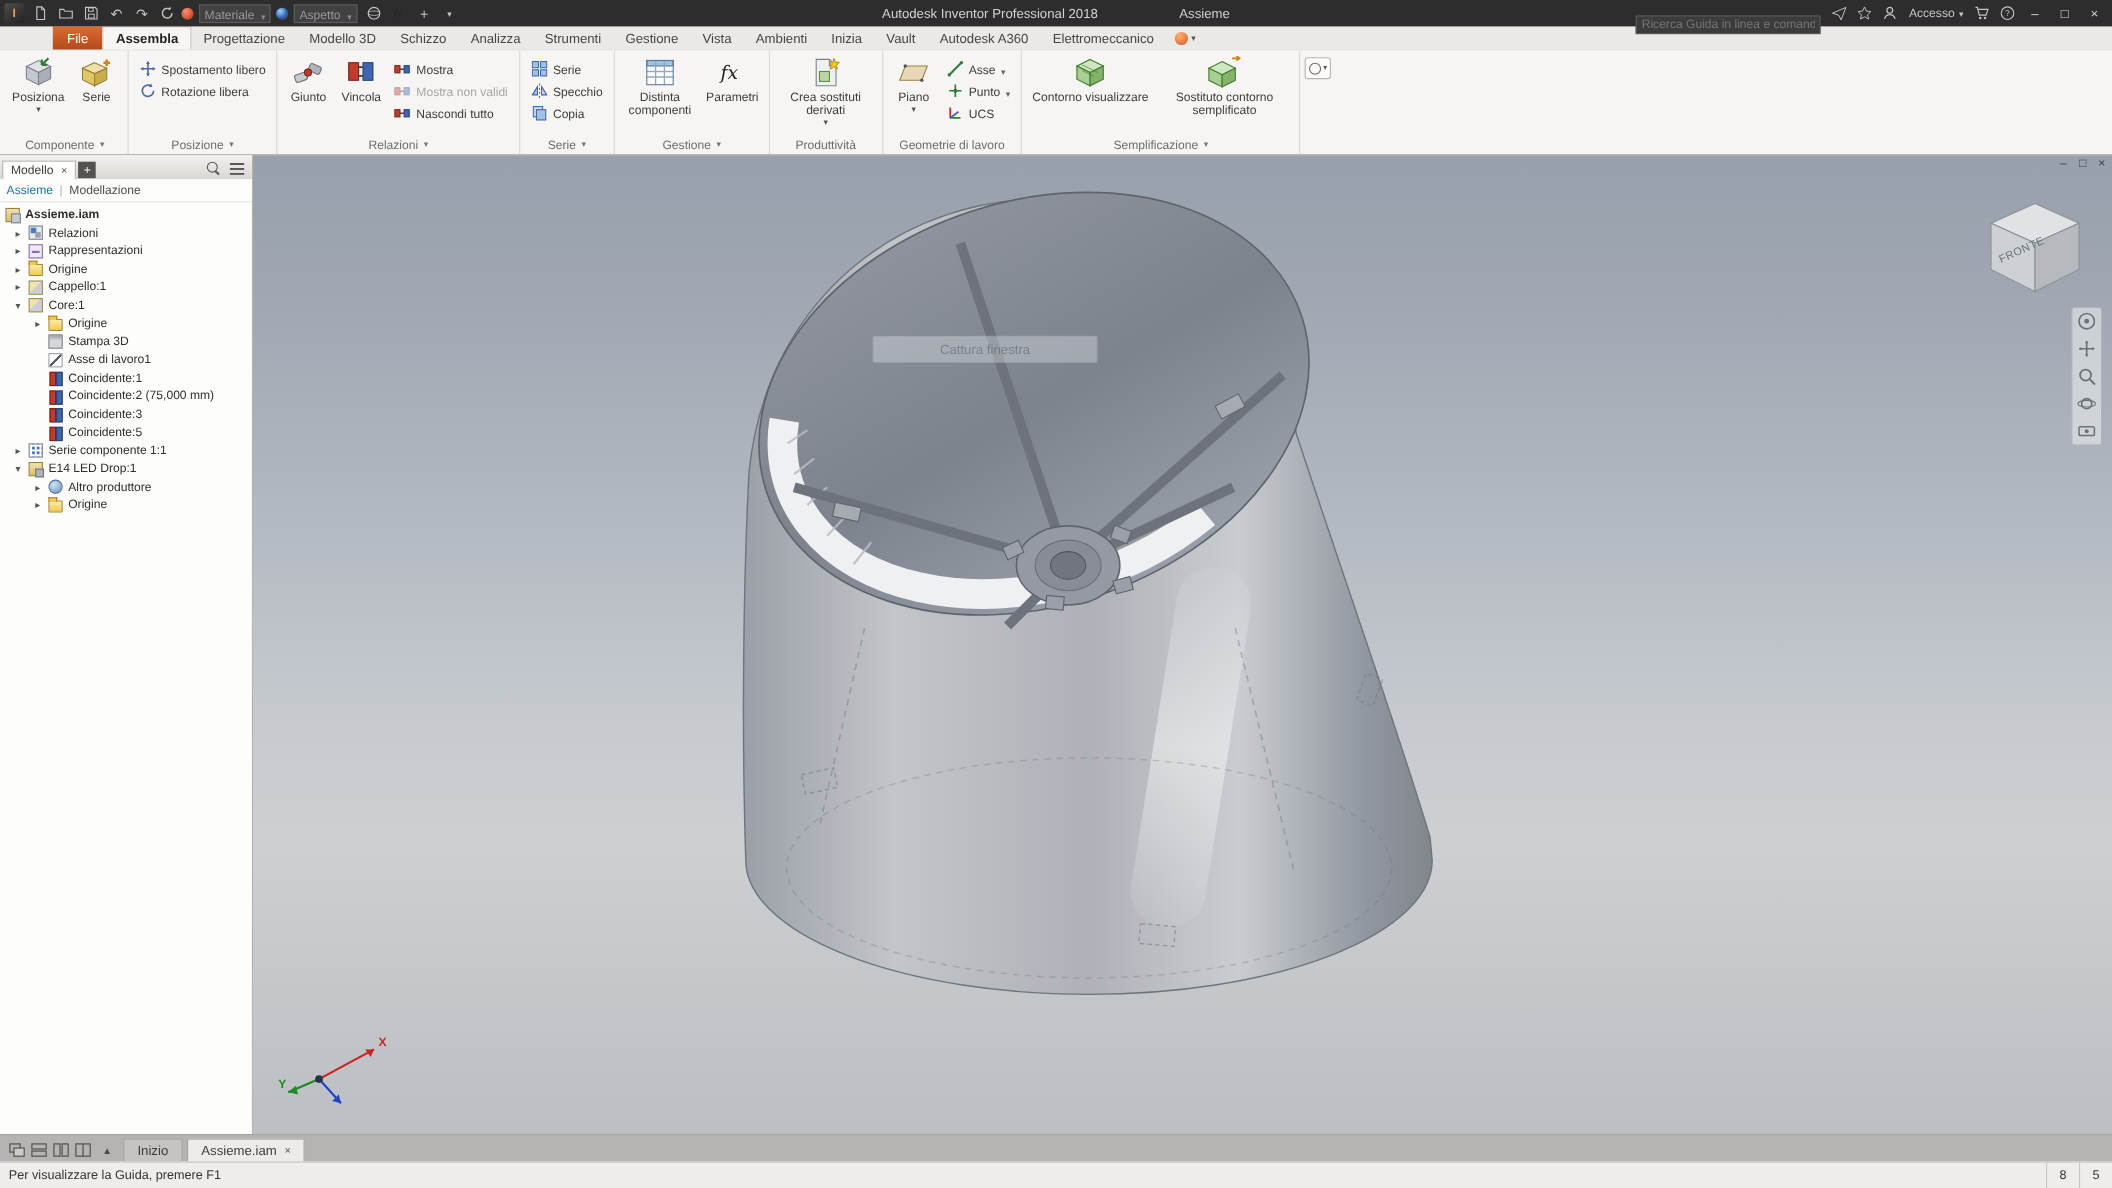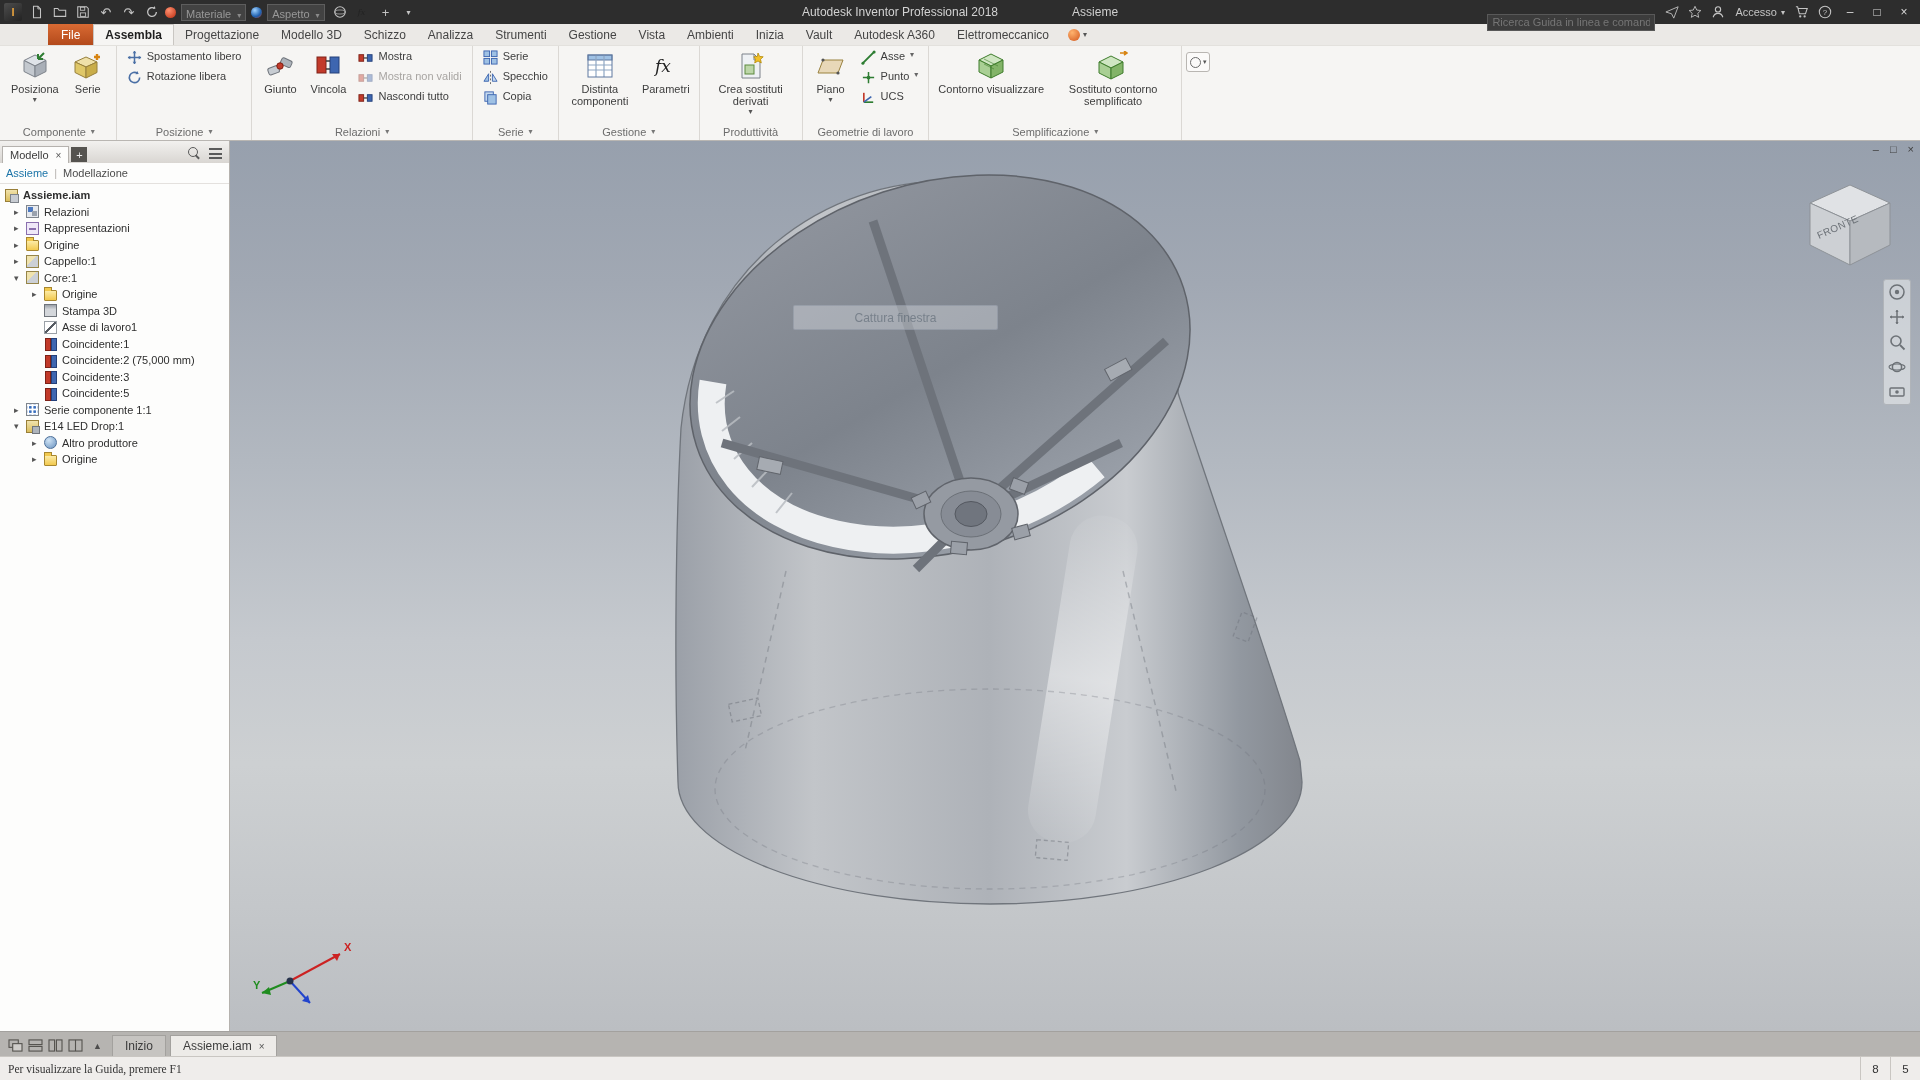--- a/index.html
+++ b/index.html
@@ -43,21 +43,21 @@
 .ribbon{height:95px;background:#f6f5f3;border-bottom:1px solid #b9b6b2;display:flex;align-items:stretch;padding-left:2px;position:relative;z-index:20;}
 .rgroup{display:flex;flex-direction:column;border-right:1px solid #dbd8d4;padding:2px 5px 0;}
 .rbody{flex:1;display:flex;align-items:flex-start;gap:2px;}
 .rlabel{height:17px;display:flex;align-items:center;justify-content:center;gap:5px;color:#6c6c6c;font-size:11px;white-space:nowrap;}
 .rlabel .car{font-size:8px;color:#777;}
 .bb{display:flex;flex-direction:column;align-items:center;min-width:46px;max-width:134px;padding:3px 4px 0;text-align:center;border-radius:2px;}
 .bb .ic32{width:30px;height:30px;flex:none;}
 .bb-lb{font-size:11px;line-height:12px;color:#3d3d3d;margin-top:2px;white-space:normal;}
 .bb-ar{font-size:8px;color:#555;line-height:9px;}
 .sbcol{display:flex;flex-direction:column;align-items:stretch;padding-top:2px;}
-.sb{display:flex;align-items:flex-start;gap:5px;height:20px;padding:0 5px;font-size:11px;color:#3d3d3d;white-space:nowrap;}
+.sb{display:flex;align-items:flex-end;gap:5px;height:20px;padding:0 5px;font-size:11px;color:#3d3d3d;white-space:nowrap;}
 .sb .ic16{width:15px;height:15px;flex:none;}
 .sb.dis{color:#a8a5a2;}
 .sb.dis svg{opacity:.4;}
 .sb .car{font-size:8px;color:#666;}
 .opt-btn{align-self:flex-start;margin:6px 8px 0 4px;width:24px;height:20px;border:1px solid #b9b6b2;border-radius:3px;background:#fbfaf9;display:flex;align-items:center;justify-content:center;gap:2px;}
 .opt-btn .ring{width:11px;height:11px;border:1.5px solid #6b6b6b;border-radius:50%;display:inline-flex;align-items:center;justify-content:center;font-size:7px;color:#555;}
 .opt-btn .car{font-size:7px;color:#555;}
 
 
 .main{flex:1;display:flex;min-height:0;}
@@ -119,21 +119,21 @@
 .docbar{height:25px;background:#b6b4b1;display:flex;align-items:flex-end;padding-left:8px;gap:4px;border-top:1px solid #a3a19e;}
 .dwin{display:flex;align-items:center;gap:5px;padding:0 4px 4px 0;}
 .dwin svg{width:15px;height:13px;}
 .dup{font-size:9px;color:#4c4c4c;padding:0 6px 5px 2px;}
 .dtab{display:flex;align-items:center;gap:7px;padding:3px 12px;font-size:12px;background:#c6c4c1;border:1px solid #a3a19e;border-bottom:none;color:#3c3c3c;}
 .dtab.active{background:#edebe8;font-weight:normal;}
 .dtab .x{font-size:10px;color:#555;}
 
 
 .statusbar{height:24px;background:#efedeb;border-top:1px solid #c9c6c2;display:flex;align-items:center;font-size:11.5px;color:#333;}
-.statusbar .hint{padding-left:8px;font-family:Liberation Serif, serif;}
+.statusbar .hint{padding-left:8px;}
 .statusbar .fill{flex:1;}
 .scell{width:30px;height:100%;border-left:1px solid #c9c6c2;display:flex;align-items:center;justify-content:center;}
 </style>
 </head>
 <body>
 
 <svg width="0" height="0" style="position:absolute">
 <defs>
 <symbol id="s-doc" viewBox="0 0 16 16">
         <path d="M4 1.5h5l3 3v10H4z" fill="none" stroke="currentColor" stroke-width="1.2"></path>

